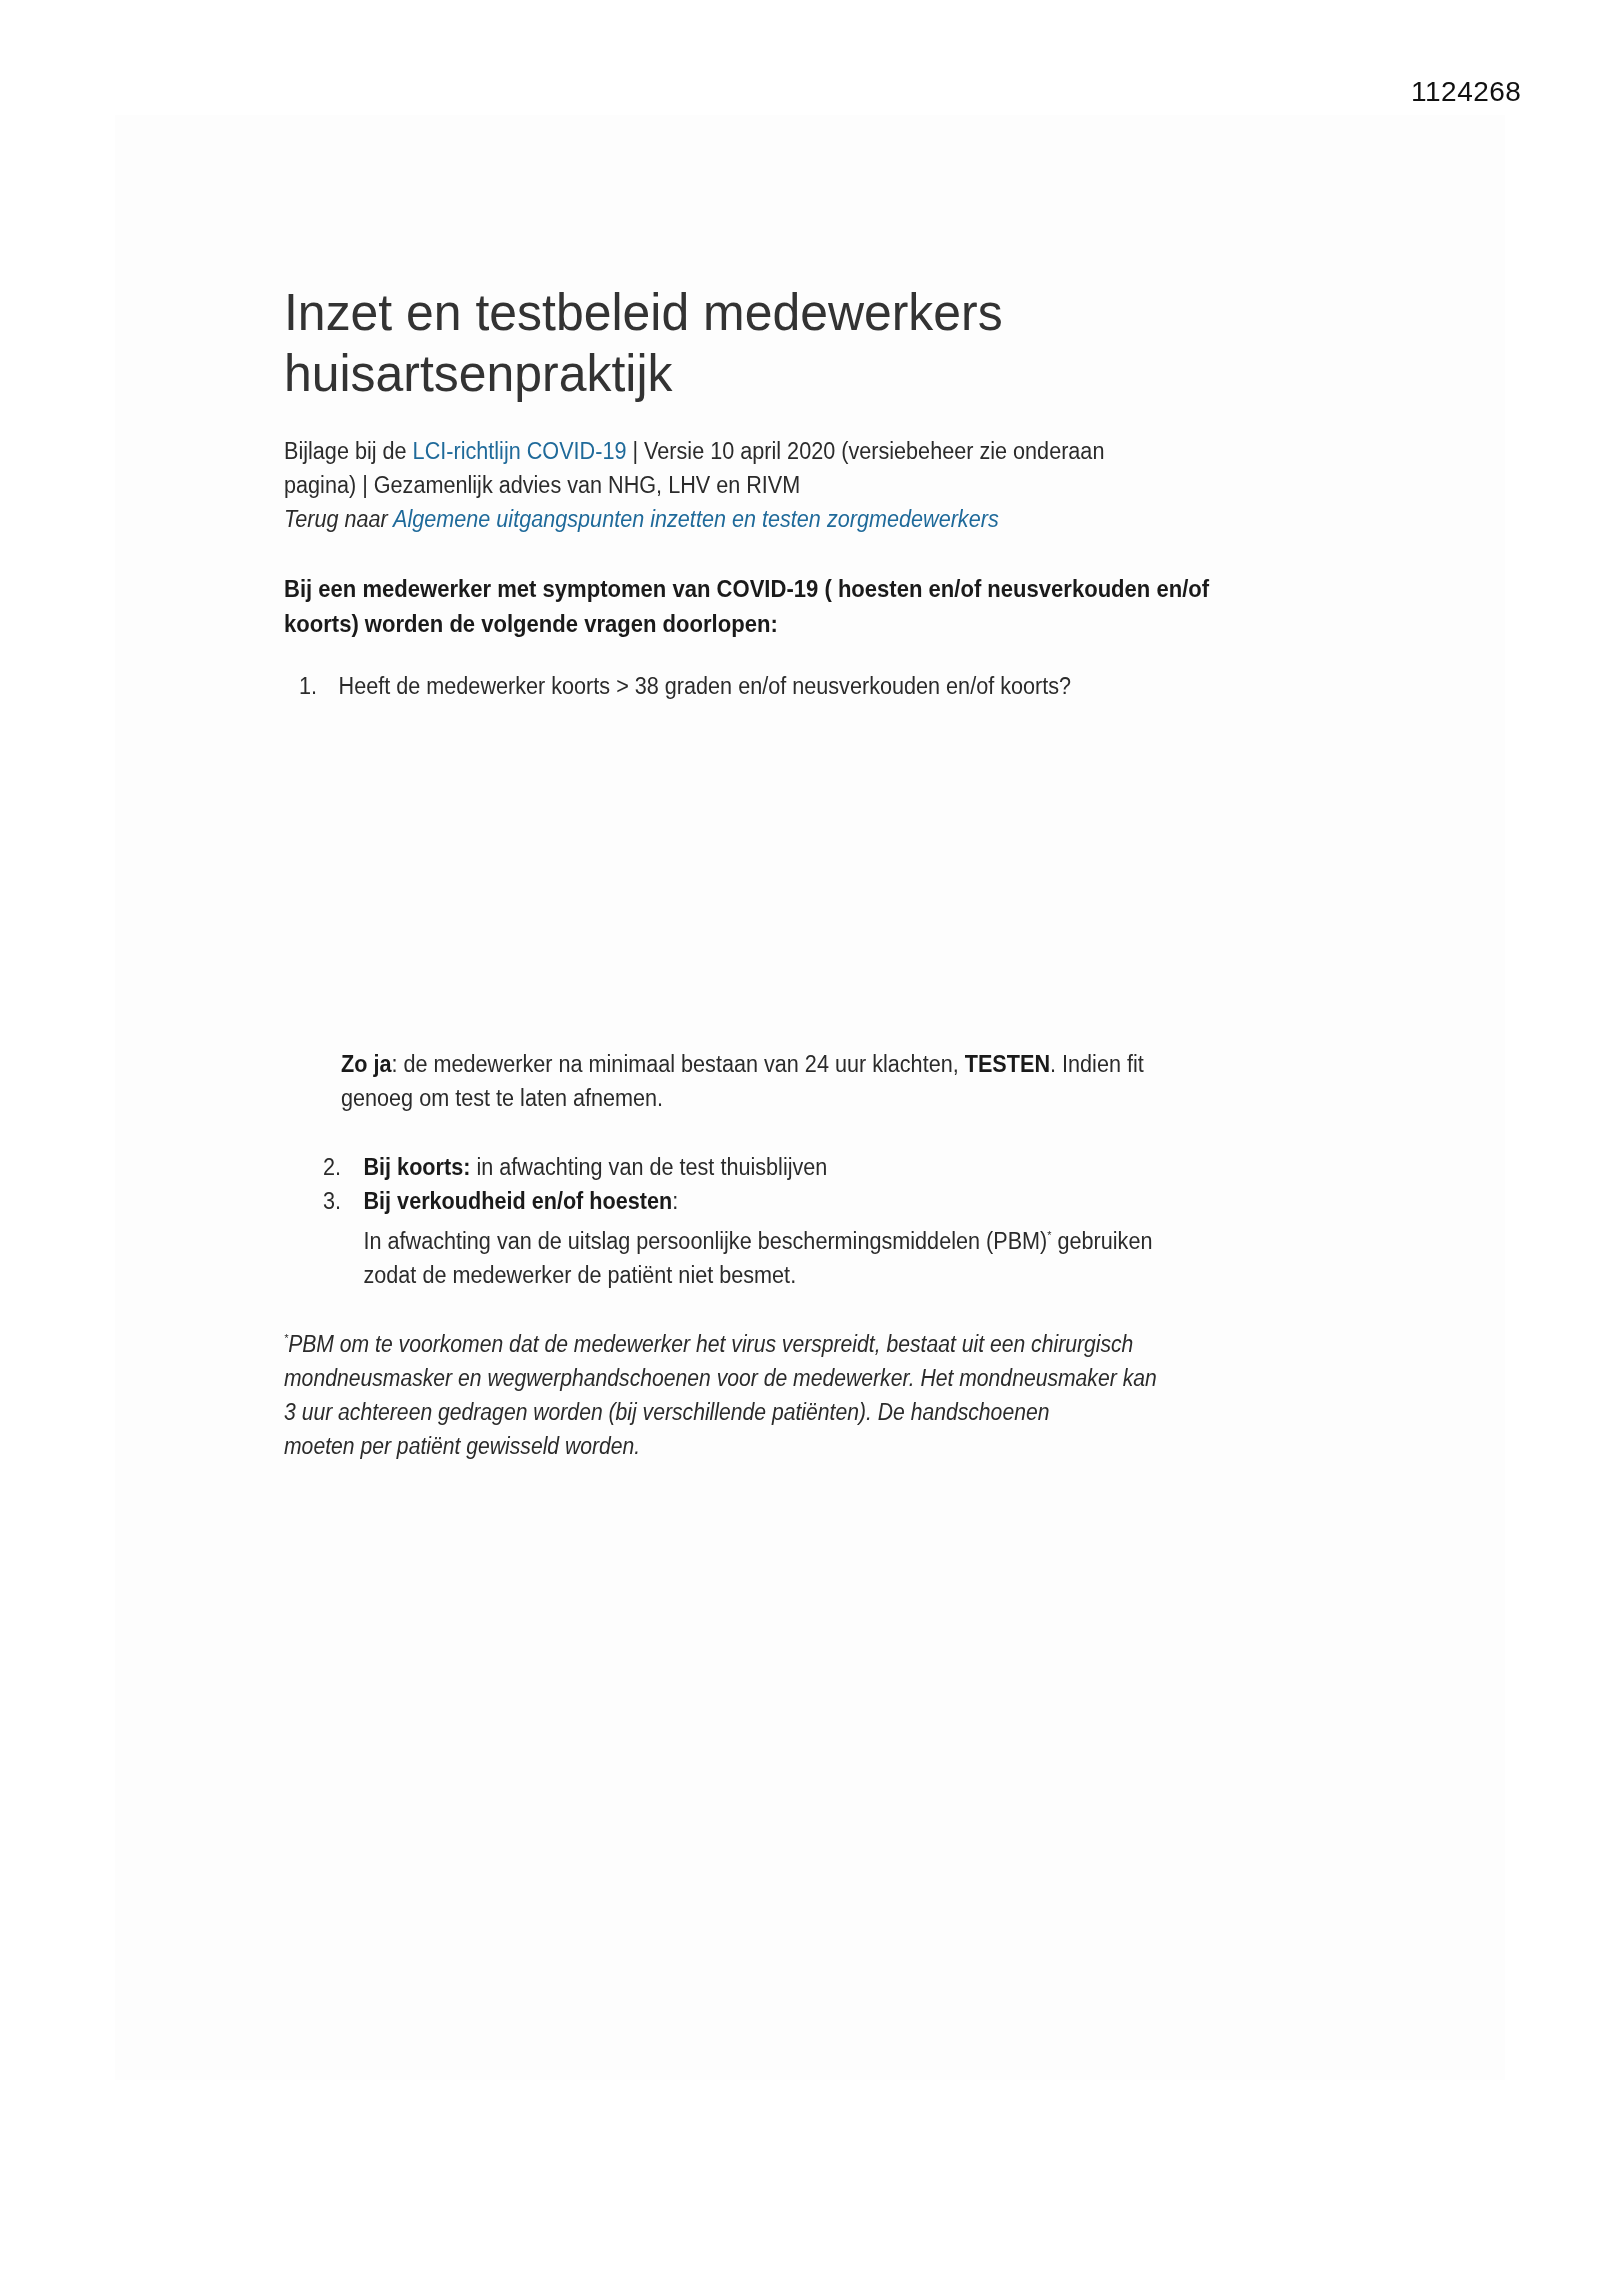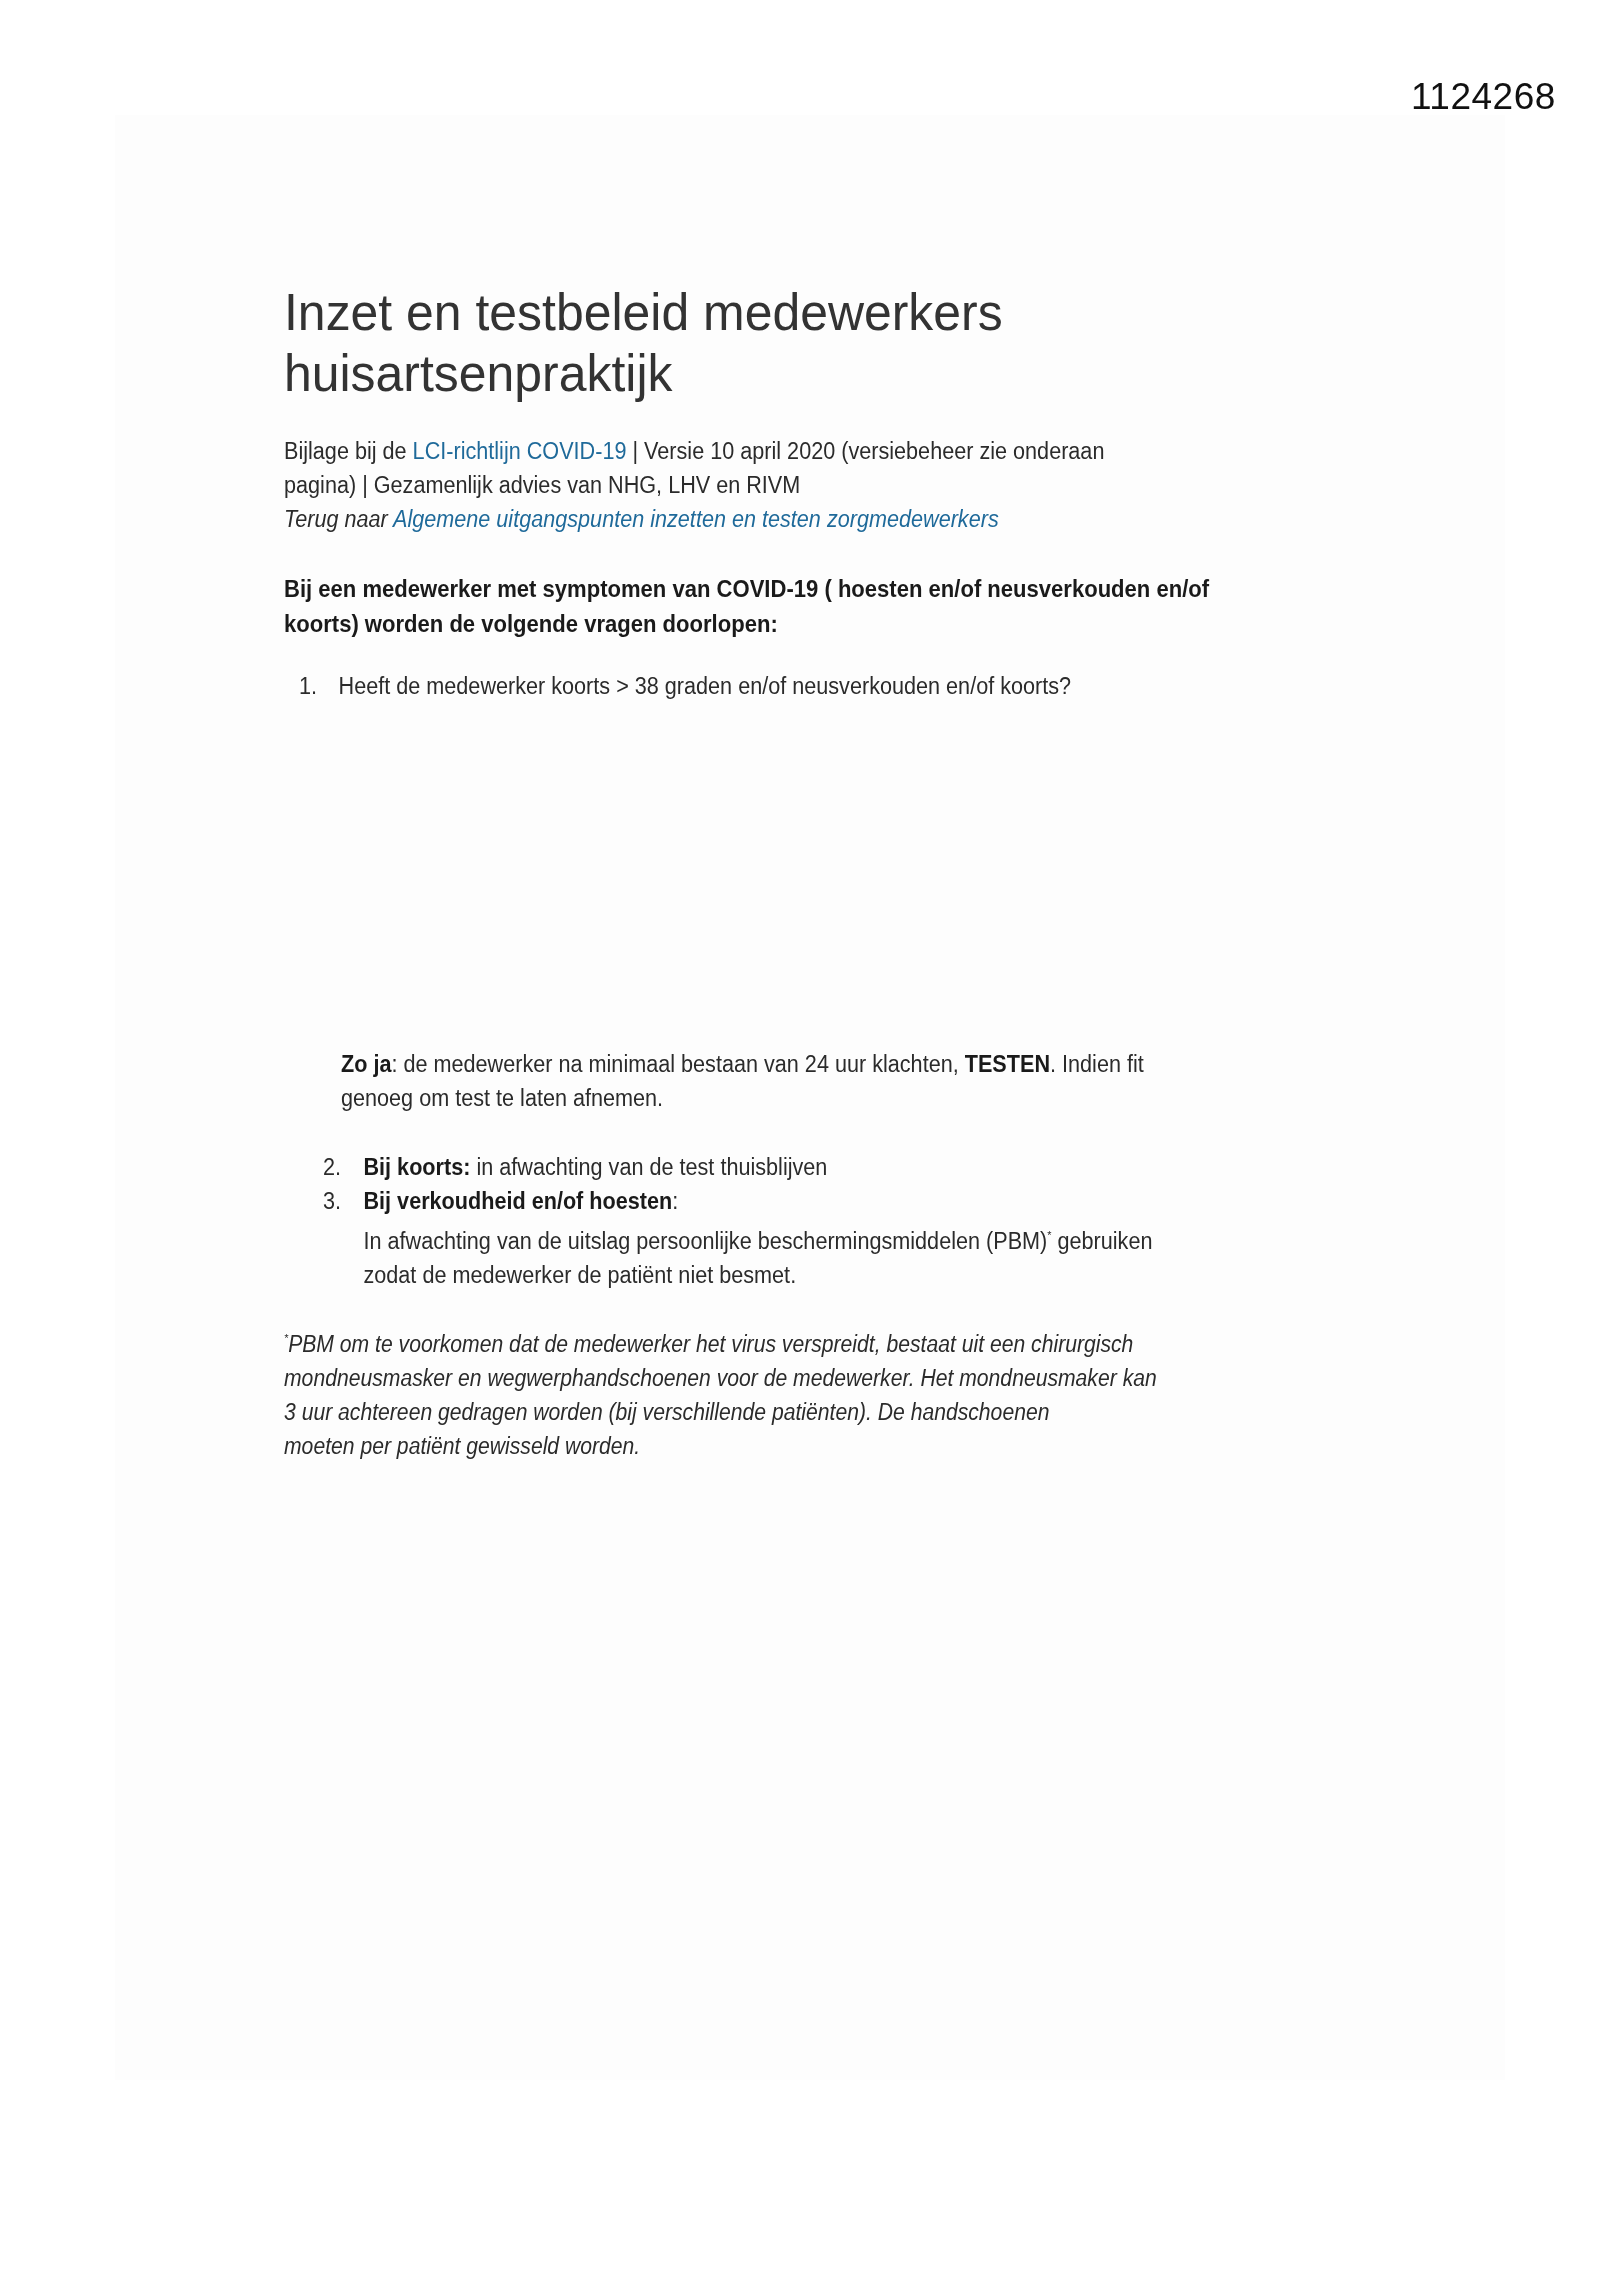--- a/index.html
+++ b/index.html
@@ -13,21 +13,21 @@
       position: relative;
       overflow: hidden;
       font-family: "Liberation Sans", sans-serif;
       color: #262626;
     }
     .doc-id {
       position: absolute;
       top: 76px;
       left: 1411px;
       font-family: "Liberation Sans", sans-serif;
-      font-size: 37px;
+      font-size: 28px;
       color: #111111;
       letter-spacing: 0.5px;
     }
     .page {
       position: absolute;
       left: 115px;
       top: 115px;
       width: 1390px;
       height: 1965px;
       background: #fdfdfd;

